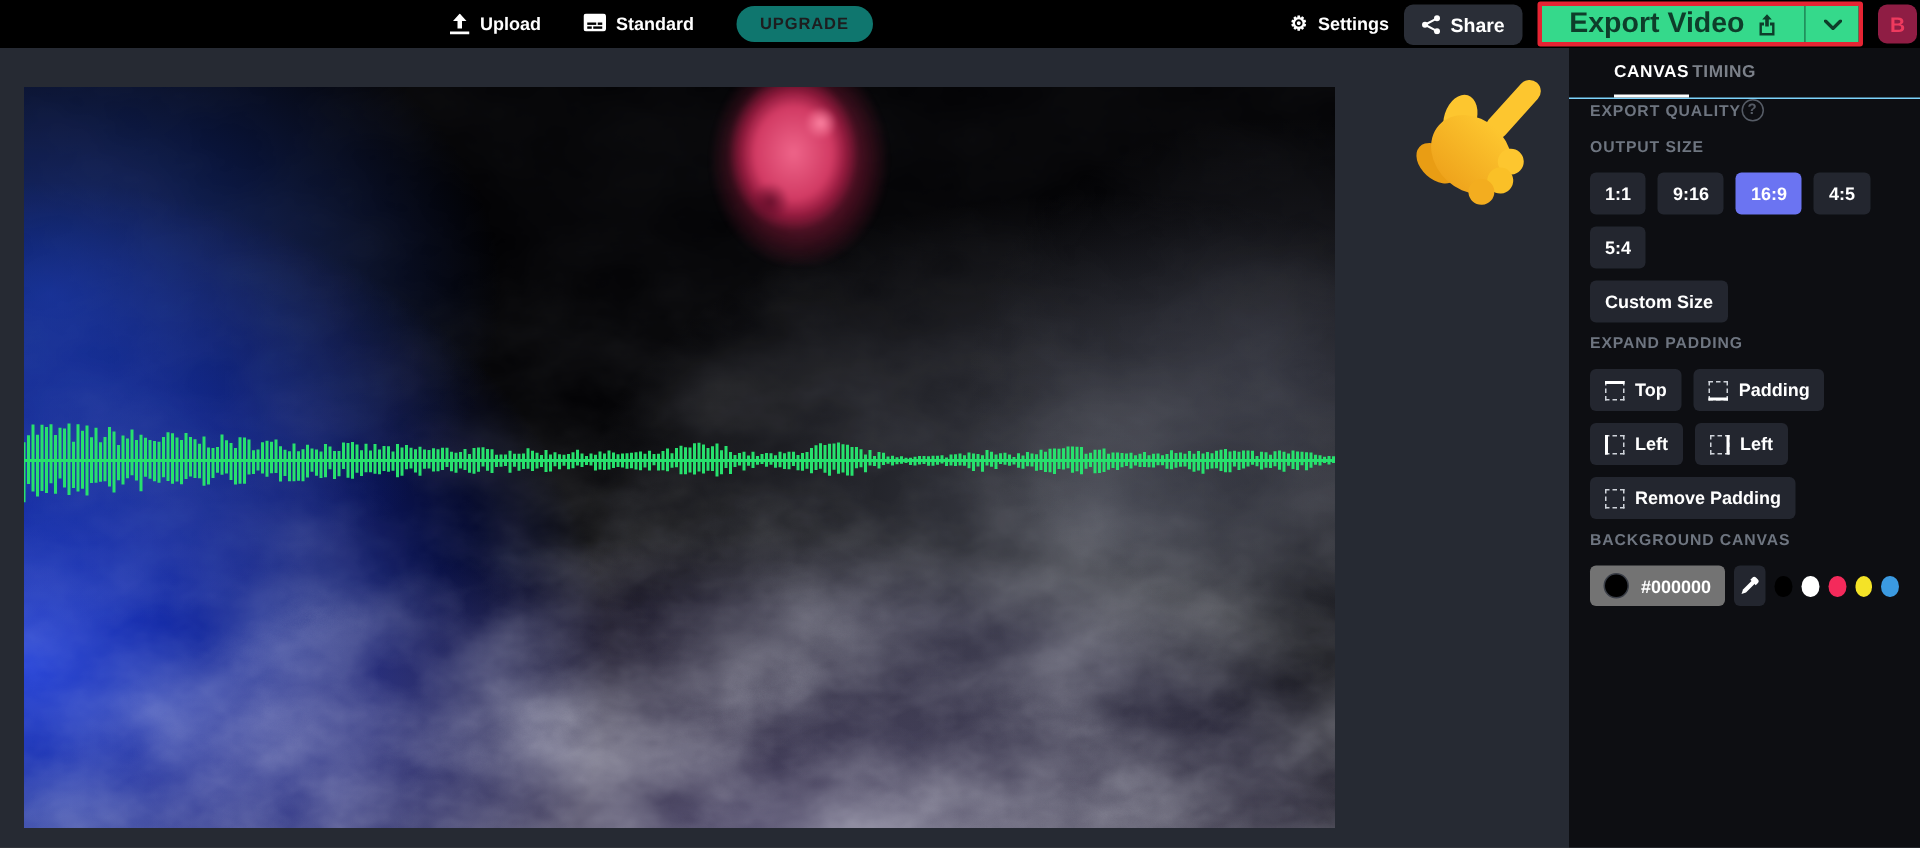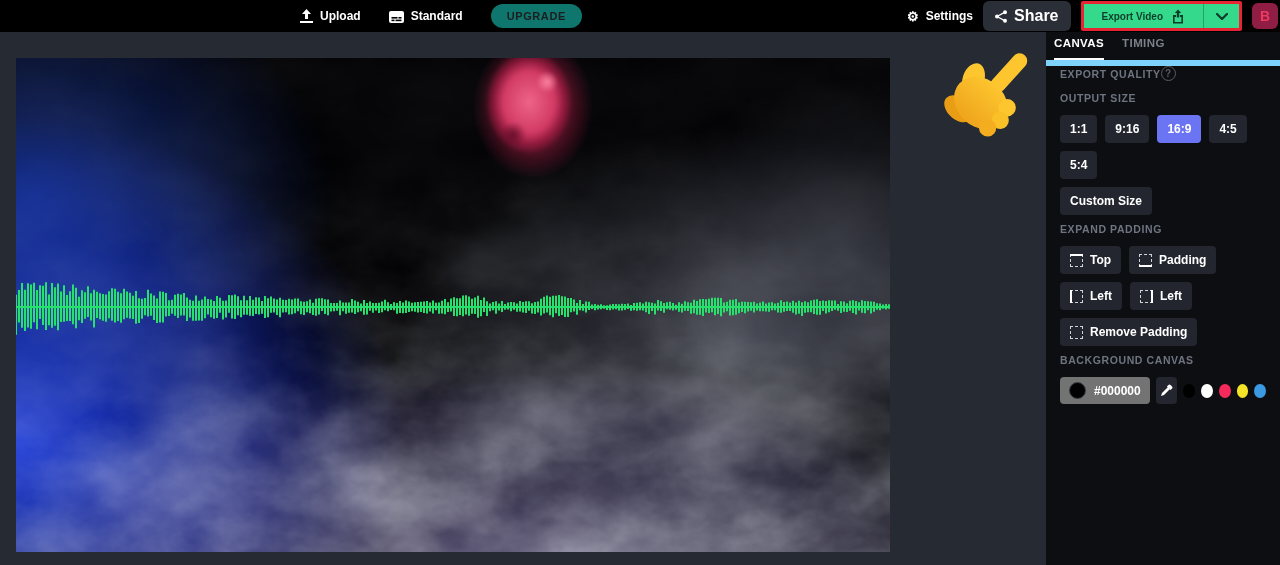--- a/index.html
+++ b/index.html
@@ -3,30 +3,30 @@
 <meta charset="utf-8">
 <style>
   * { margin:0; padding:0; box-sizing:border-box; }
   html,body { width:1280px; height:565px; overflow:hidden; background:#262a33;
     font-family:"Liberation Sans", sans-serif; }
 
   
   .topbar { position:absolute; left:0; top:0; width:1280px; height:32px; background:#000;
     display:flex; align-items:center; z-index:50; }
   .topbar-center { position:absolute; left:300px; top:0; height:32px; display:flex; align-items:center; gap:28px; }
-  .tb-item { display:flex; align-items:flex-end; gap:7px; color:#fff; font-size:12px; font-weight:bold; cursor:pointer; }
+  .tb-item { display:flex; align-items:flex-start; gap:7px; color:#fff; font-size:12px; font-weight:bold; cursor:pointer; }
   .tb-item svg { display:block; }
   .upgrade-btn { background:#0f766e; color:#1d1d1f; font-size:11px; font-weight:bold; letter-spacing:.6px;
     border:none; border-radius:13px; padding:6px 16px; cursor:pointer; }
   .topbar-right { position:absolute; right:2px; top:0; height:32px; display:flex; align-items:center; gap:10px; }
   .share-btn { display:flex; align-items:center; gap:7px; background:#2a2e37; border:none; border-radius:6px;
-    color:#fff; font-size:16px; font-weight:bold; padding:6px 12px; cursor:pointer; }
+    color:#fff; font-size:13px; font-weight:bold; padding:6px 12px; cursor:pointer; }
   .export-wrap { display:flex; align-items:stretch; border:3px solid #e62433; border-radius:2px; height:30px; }
   .export-main { display:flex; align-items:center; gap:8px; background:#35d98b; border:none; cursor:pointer;
-    color:#0e3d2a; font-size:10px; font-weight:bold; padding:0 18px; }
+    color:#0e3d2a; font-size:19px; font-weight:bold; padding:0 18px; }
   .export-chevron { width:36px; display:flex; align-items:center; justify-content:center; background:#35d98b;
     border:none; border-left:1px solid rgba(10,60,40,.35); cursor:pointer; }
   .avatar { width:26px; height:26px; border-radius:6px; background:#8f1d44; color:#ef3a5e;
     font-size:14px; font-weight:bold; display:flex; align-items:center; justify-content:center; cursor:pointer; }
 
   
   .workspace { position:absolute; left:0; top:32px; width:1046px; height:533px; background:#262a33; overflow:hidden; }
   .video { position:absolute; left:16px; top:26px; width:874px; height:494px; background:#020204; overflow:hidden; }
   .tint { position:absolute; inset:0;
     background:
@@ -45,22 +45,22 @@
       radial-gradient(circle 13px at 38% 66%, rgba(95,12,40,.85), transparent),
       radial-gradient(ellipse 46px 55px at 50% 40%, #ee6489, #d23b64 55%, rgba(175,30,72,.65) 76%, transparent 95%),
       radial-gradient(ellipse 60px 72px at 53% 44%, rgba(198,40,88,.85), rgba(150,24,60,.4) 70%, transparent 100%); }
   svg.waveform { position:absolute; inset:0; }
 
   
   .hand { position:absolute; left:932px; top:4px; width:108px; height:112px; z-index:20; }
 
   
   .panel { position:absolute; right:0; top:32px; width:234px; height:533px; background:#0d0e12; color:#fff; }
-  .tabs { display:flex; gap:18px; padding:0 8px; height:34px; align-items:flex-end;
-    border-bottom:6px solid #7dd3fc; }
+  .tabs { display:flex; gap:2px; padding:0 30px; height:34px; align-items:flex-end;
+    border-bottom:1px solid #7dd3fc; }
   .tab { font-size:11.5px; font-weight:bold; letter-spacing:.4px; padding-bottom:9px; cursor:pointer;
     color:#7b8089; border-bottom:2px solid transparent; }
   .tab.active { color:#fff; border-bottom-color:#fff; }
   .section { padding:0 14px; }
   .sec-label-row { display:flex; align-items:center; margin-bottom:11px; }
   .sec-label { color:#6e7580; font-size:10.5px; font-weight:bold; letter-spacing:.6px; }
   .help { width:15px; height:15px; border:1.5px solid #565c66; border-radius:50%; color:#565c66;
     font-size:10px; font-weight:bold; display:flex; align-items:center; justify-content:center; cursor:pointer; }
   .btn { background:#23262f; color:#fff; border:none; border-radius:4px; font-family:inherit;
     font-size:12px; font-weight:bold; padding:7px 10px; cursor:pointer; display:inline-flex;

